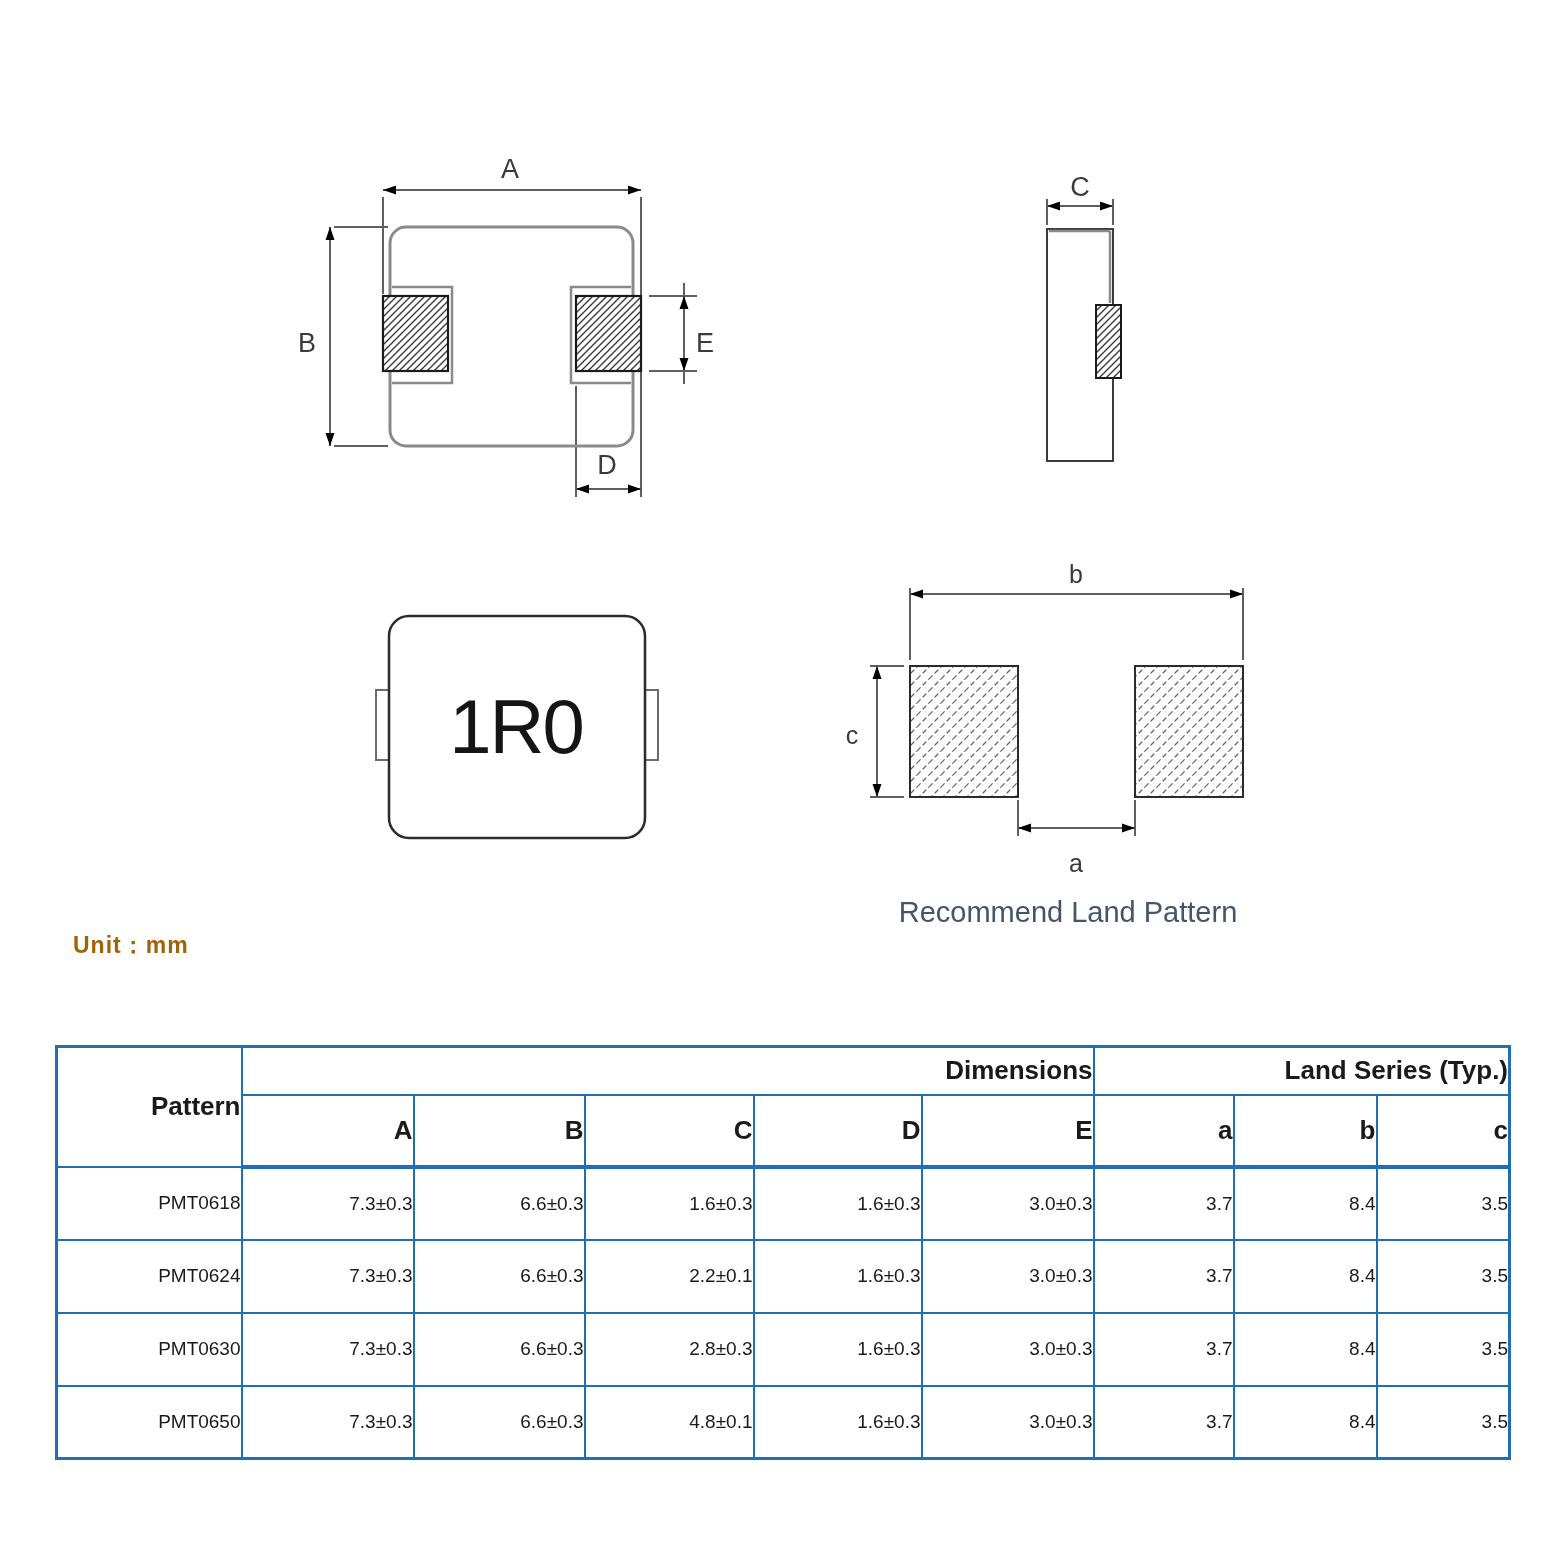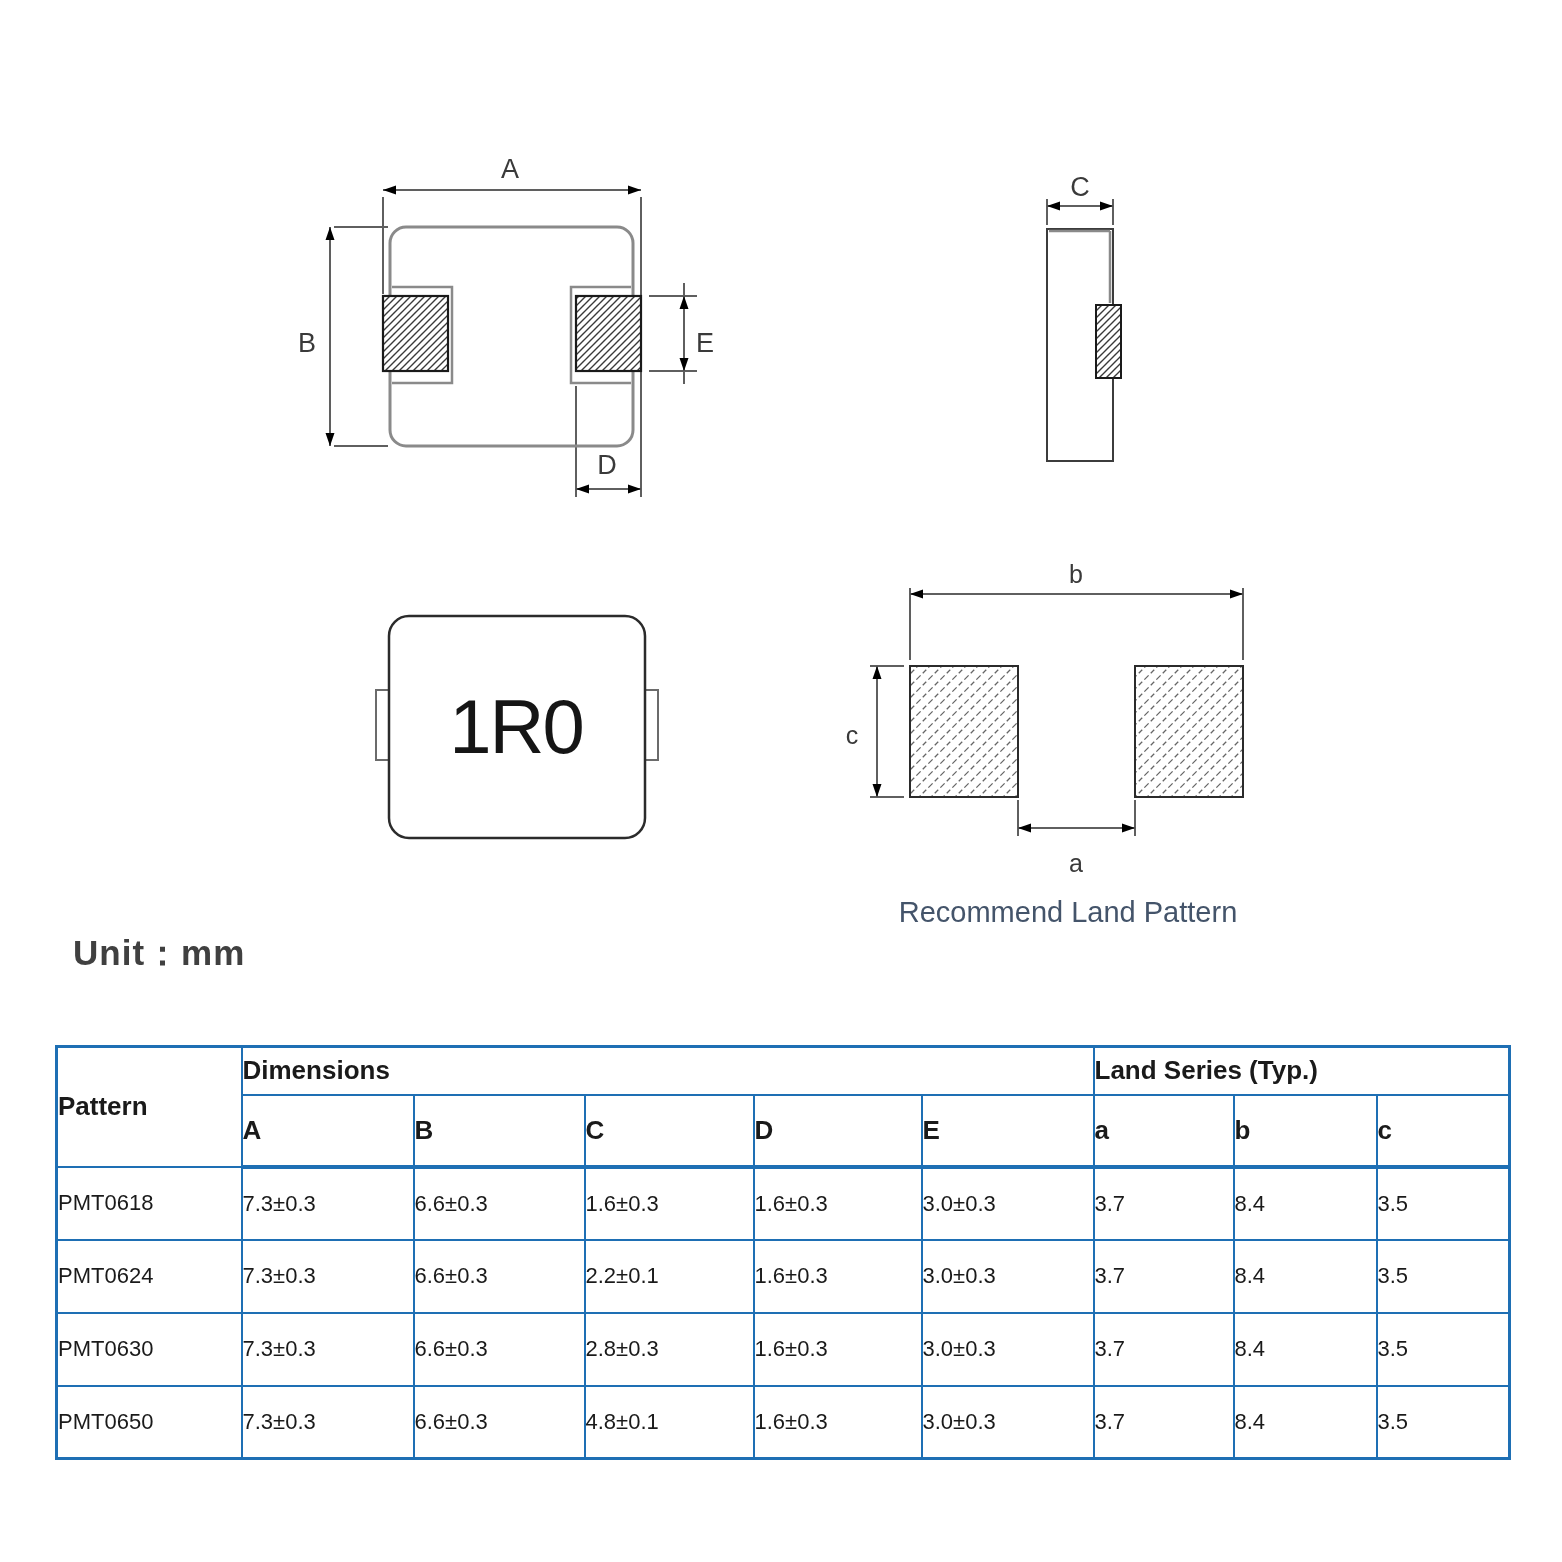--- a/index.html
+++ b/index.html
@@ -38,49 +38,49 @@
   }
   .caption-text {
     font-family: "Liberation Sans", sans-serif;
     font-size: 29px;
     fill: #44546A;
   }
   .unit-note {
     position: absolute;
     left: 73px;
     top: 930px;
-    font-size: 35px;
+    font-size: 23px;
     font-weight: bold;
-    color: #404040;
+    color: #a16207;
     letter-spacing: 1px;
   }
   table.spec {
     position: absolute;
     left: 55px;
     top: 1045px;
     width: 1453px;
     border-collapse: collapse;
     table-layout: fixed;
     border: 3px solid #1E6FB4;
     color: #1a1a1a;
   }
   table.spec th, table.spec td {
     border: 2px solid #1E6FB4;
-    text-align: left;
+    text-align: right;
     vertical-align: middle;
     padding: 0;
     overflow: hidden;
     white-space: nowrap;
   }
   table.spec th {
     font-size: 26px;
     font-weight: bold;
   }
   table.spec td {
-    font-size: 22px;
+    font-size: 19px;
     font-weight: normal;
   }
   tr.hrow1 { height: 48px; }
   tr.hrow2 { height: 72px; }
   tr.drow  { height: 73px; }
   tr.hrow2 th, th.series-cell { border-bottom: 4px solid #1E6FB4; }
 </style>
 </head>
 <body>
 

